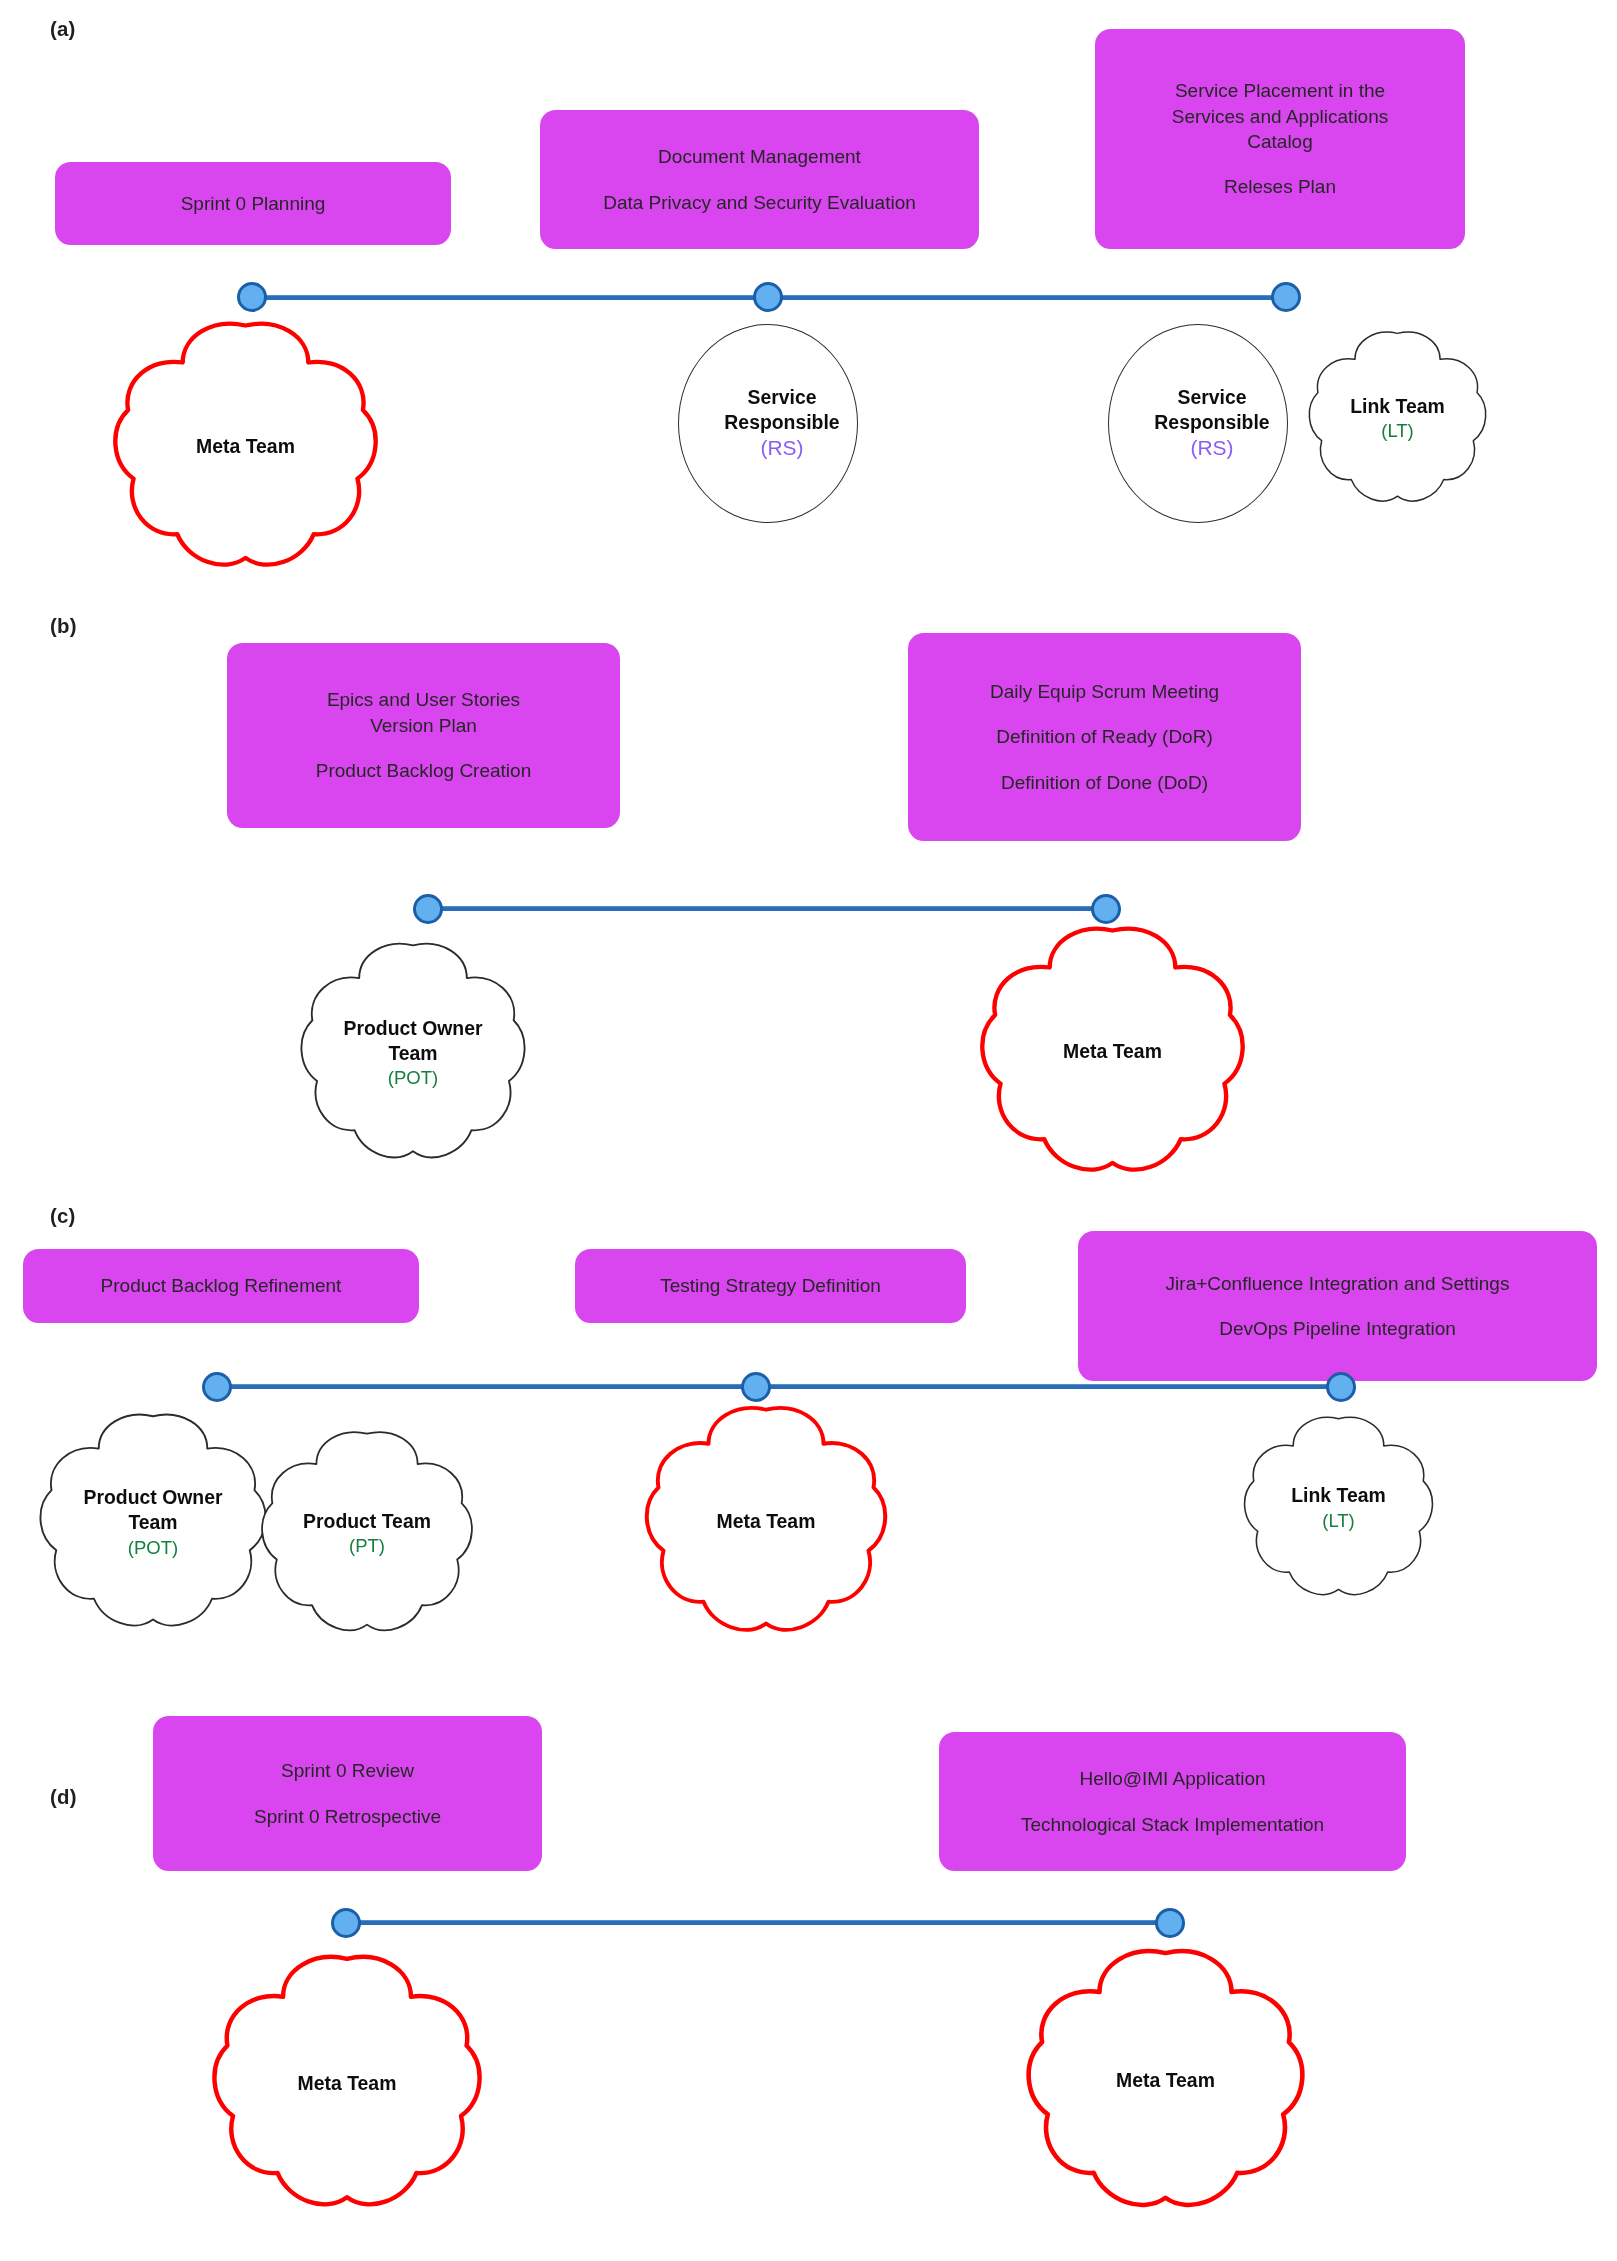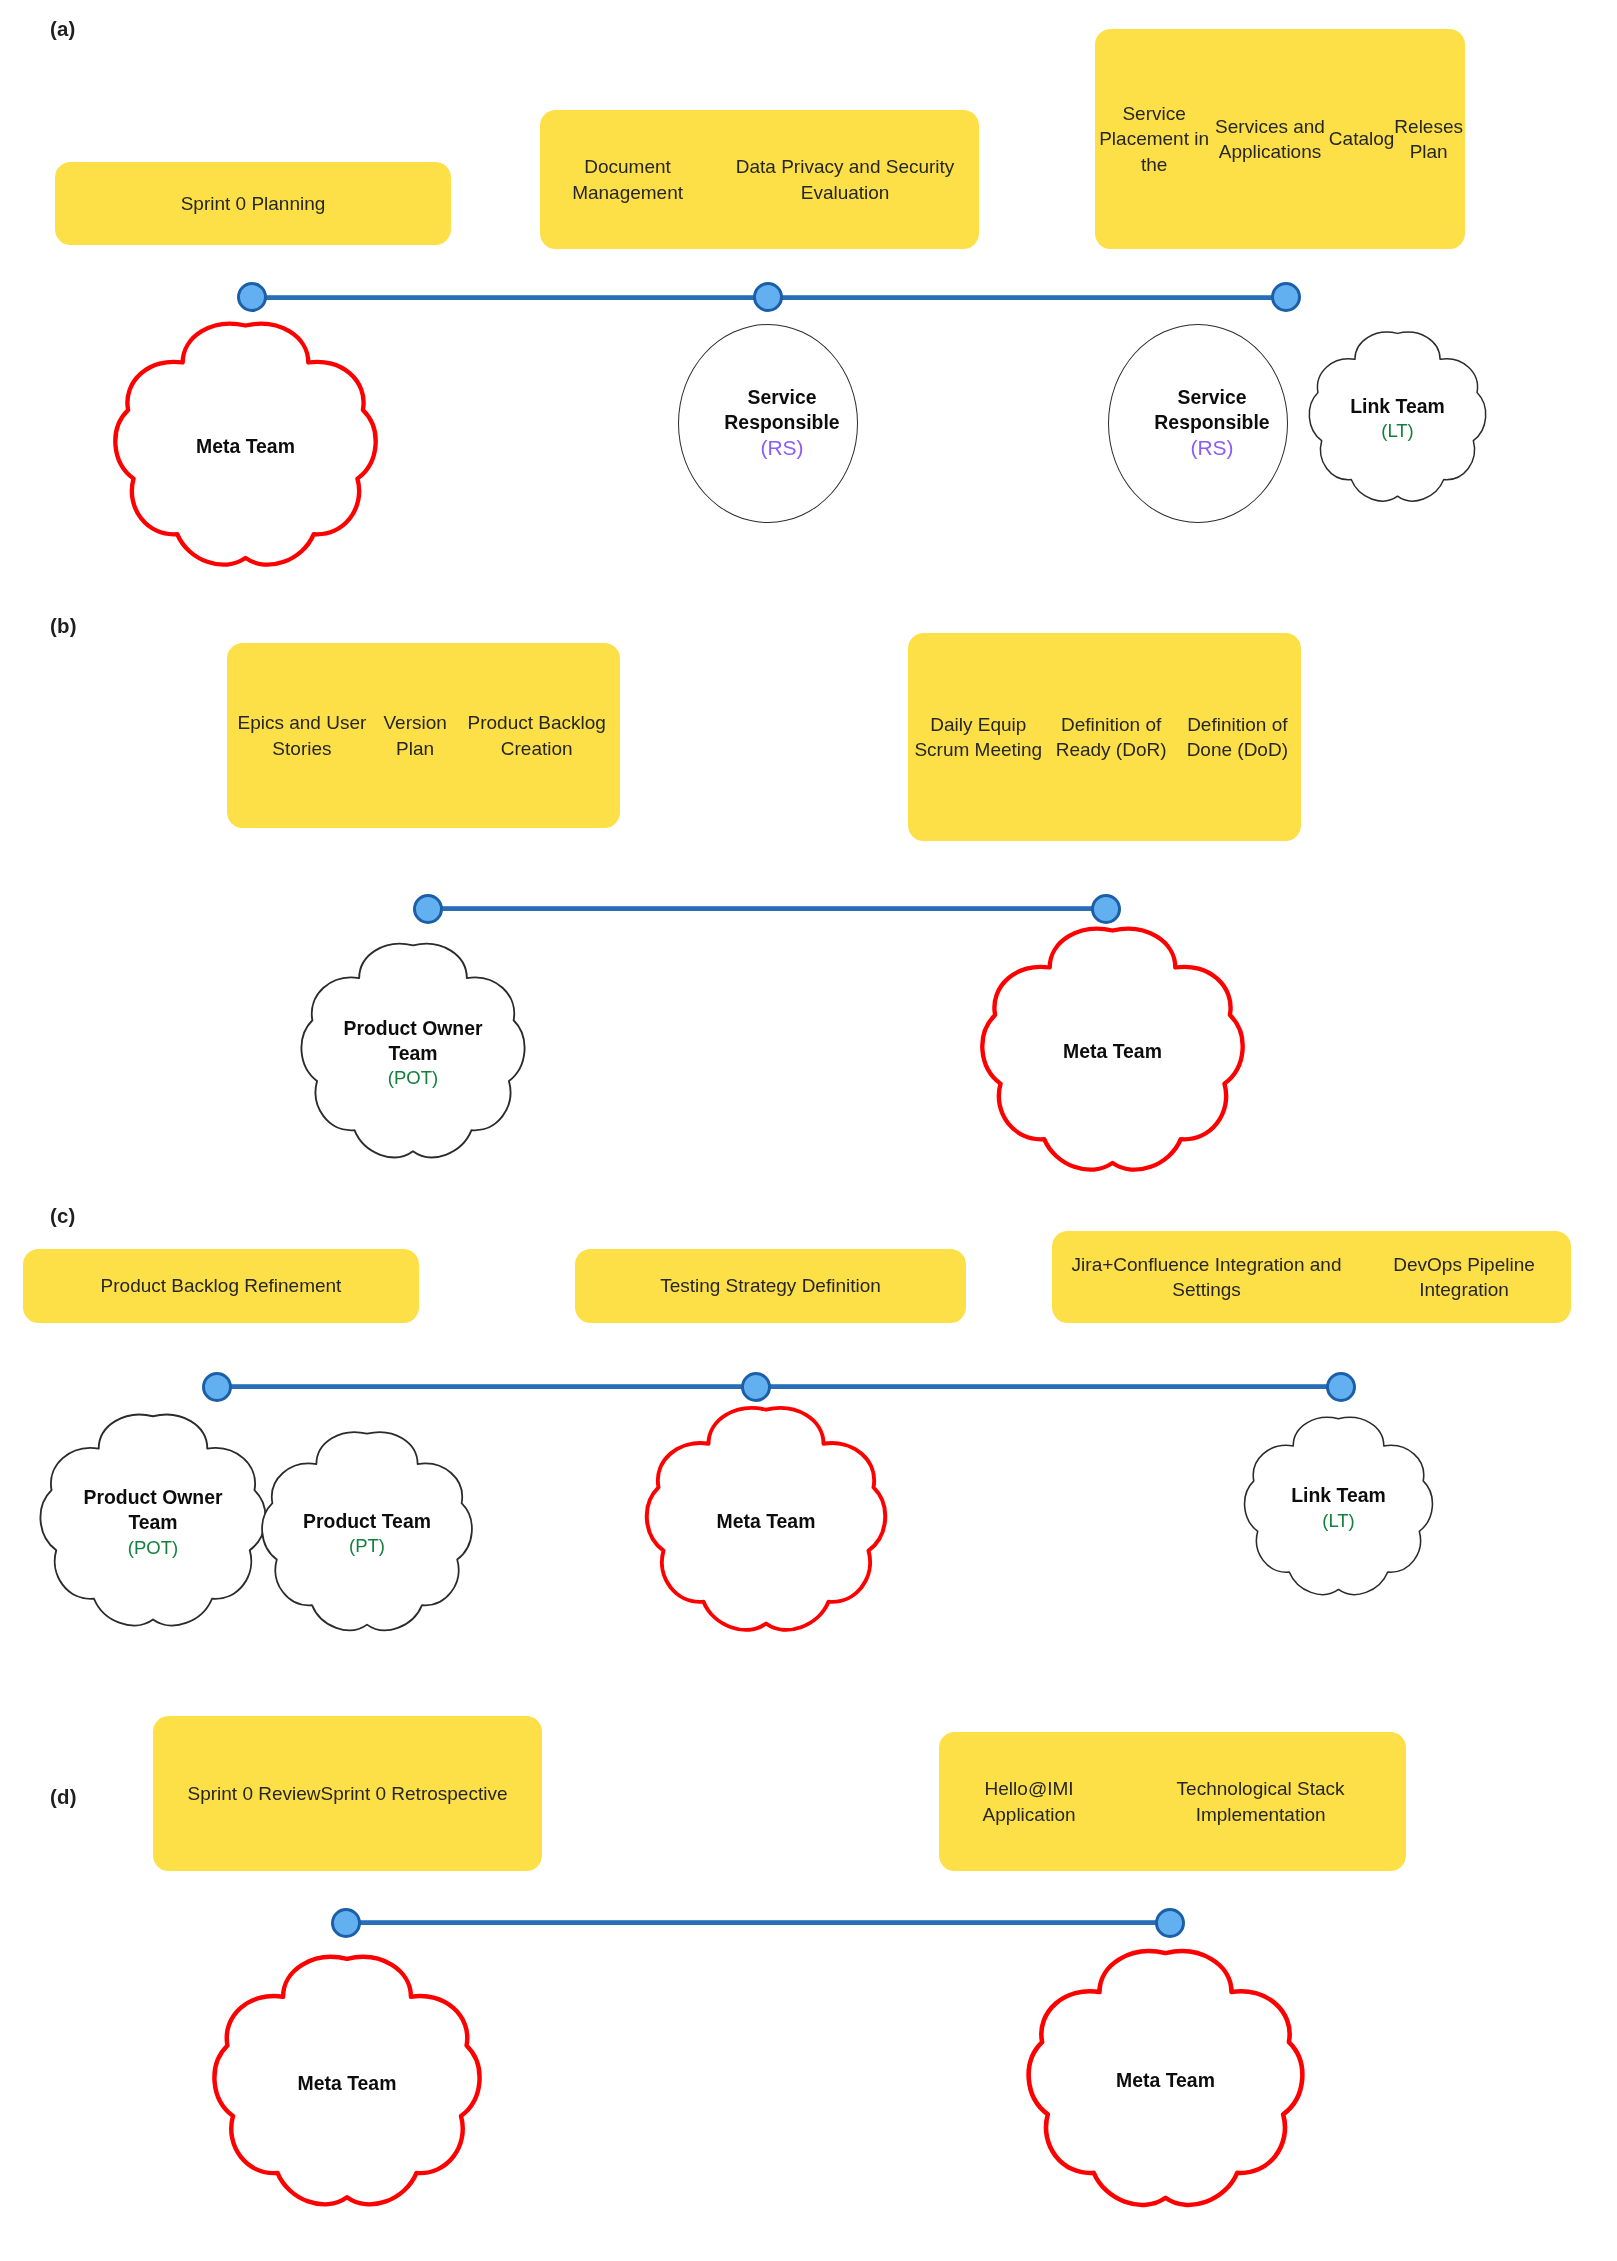--- a/index.html
+++ b/index.html
@@ -16,25 +16,25 @@
   .panel-label{
     position:absolute;
     font-size:20.4px;
     font-weight:bold;
     color:#1f1f1f;
     letter-spacing:0.2px;
   }
   
   .task-box{
     position:absolute;
-    background:#fde047;
+    background:#d946ef;
     border-radius:15.7px;
     box-sizing:border-box;
     display:flex;
-    flex-direction:row;
+    flex-direction:column;
     align-items:center;
     justify-content:center;
     text-align:center;
     color:#262626;
     font-size:19px;
     line-height:1.33;
     padding:12px 2px;
   }
   .task-box .tb-line{display:block;white-space:pre-line;}
   .task-box .tb-gap{height:20.4px;}
@@ -194,21 +194,21 @@
   <div class="panel-label" style="left:50px;top:25.4px;">(c)</div>
 
   <div class="task-box" style="left:23px;top:69px;width:396px;height:74px;">
     <span class="tb-line">Product Backlog Refinement</span>
   </div>
 
   <div class="task-box" style="left:575px;top:69px;width:391px;height:74px;">
     <span class="tb-line">Testing Strategy Definition</span>
   </div>
 
-  <div class="task-box" style="left:1052px;top:51px;width:519px;height:92px;">
+  <div class="task-box" style="left:1078px;top:51px;width:519px;height:150px;">
     <span class="tb-line">Jira+Confluence Integration and Settings</span>
     <span class="tb-gap"></span>
     <span class="tb-line">DevOps Pipeline Integration</span>
   </div>
 
   <div class="timeline" style="left:217px;top:204px;width:1124px;"></div>
   <div class="node" style="left:202px;top:192px;"></div>
   <div class="node" style="left:741px;top:192px;"></div>
   <div class="node" style="left:1326px;top:192px;"></div>
 

